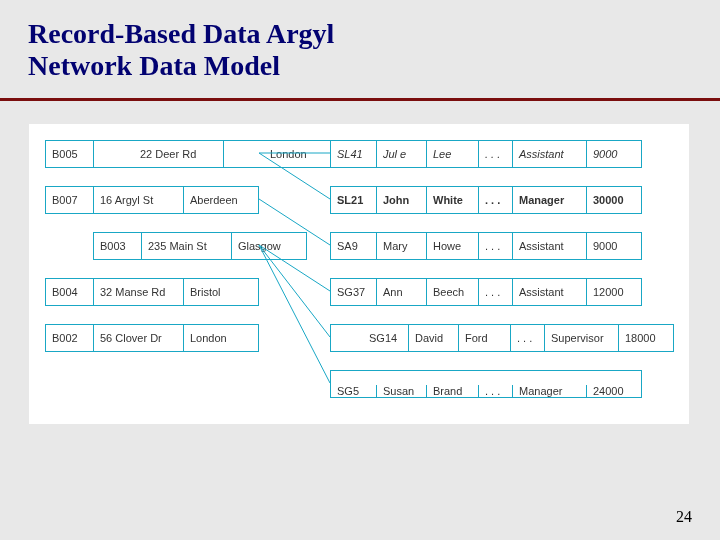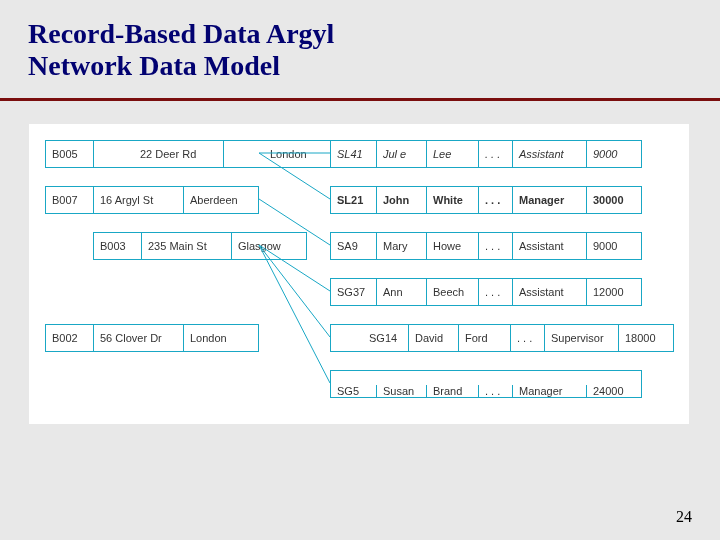--- a/index.html
+++ b/index.html
@@ -118,20 +118,25 @@
   <div class="record" style="left:45px; top:186px;">
     <div class="cell b-id">B007</div>
     <div class="cell b-addr">16 Argyl St</div>
     <div class="cell b-city">Aberdeen</div>
   </div>
   <div class="record" style="left:45px; top:232px;margin-left:48px;">
     <div class="cell b-id">B003</div>
     <div class="cell b-addr">235 Main St</div>
     <div class="cell b-city">Glasgow</div>
   </div>
+  <div class="record" style="left:45px; top:278px;">
+    <div class="cell b-id">B004</div>
+    <div class="cell b-addr">32 Manse Rd</div>
+    <div class="cell b-city">Bristol</div>
+  </div>
   <div class="record" style="left:45px; top:324px;">
     <div class="cell b-id">B002</div>
     <div class="cell b-addr">56 Clover Dr</div>
     <div class="cell b-city">London</div>
   </div>
 
   <div class="record" style="left:330px; top:140px;font-style:italic;">
     <div class="cell s-id">SL41</div>
     <div class="cell s-fn">Jul e</div>
     <div class="cell s-ln">Lee</div>

